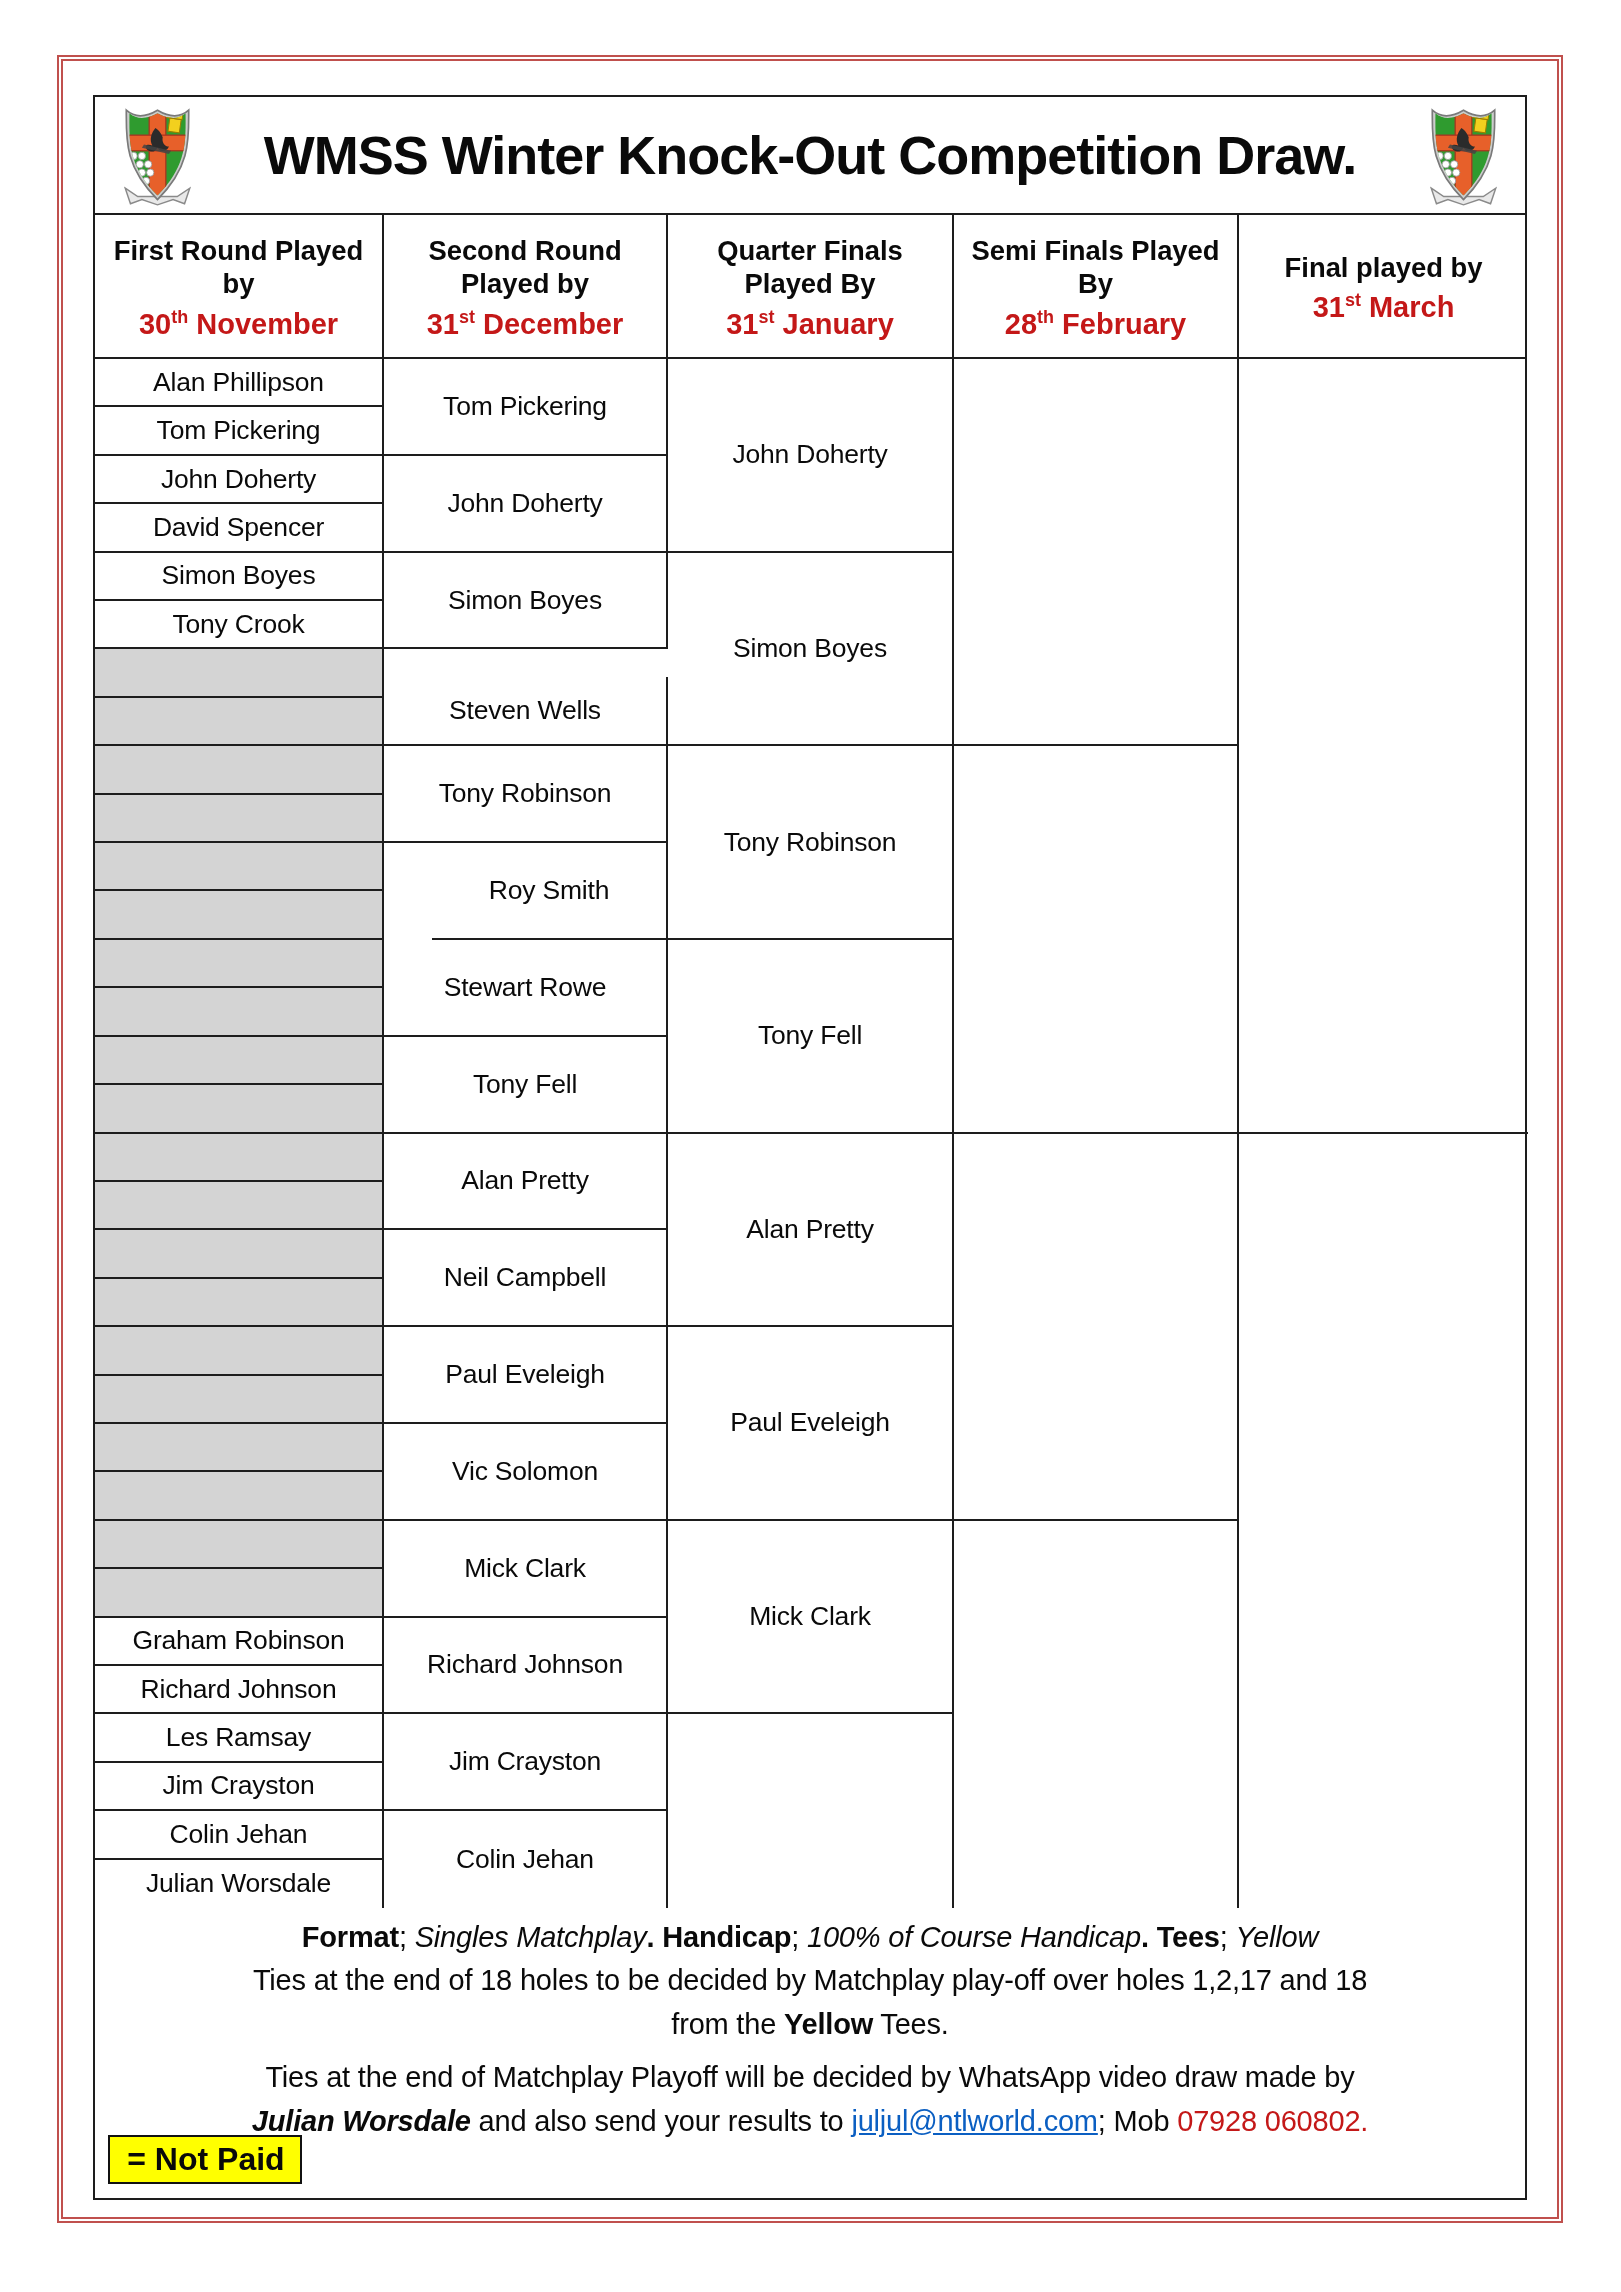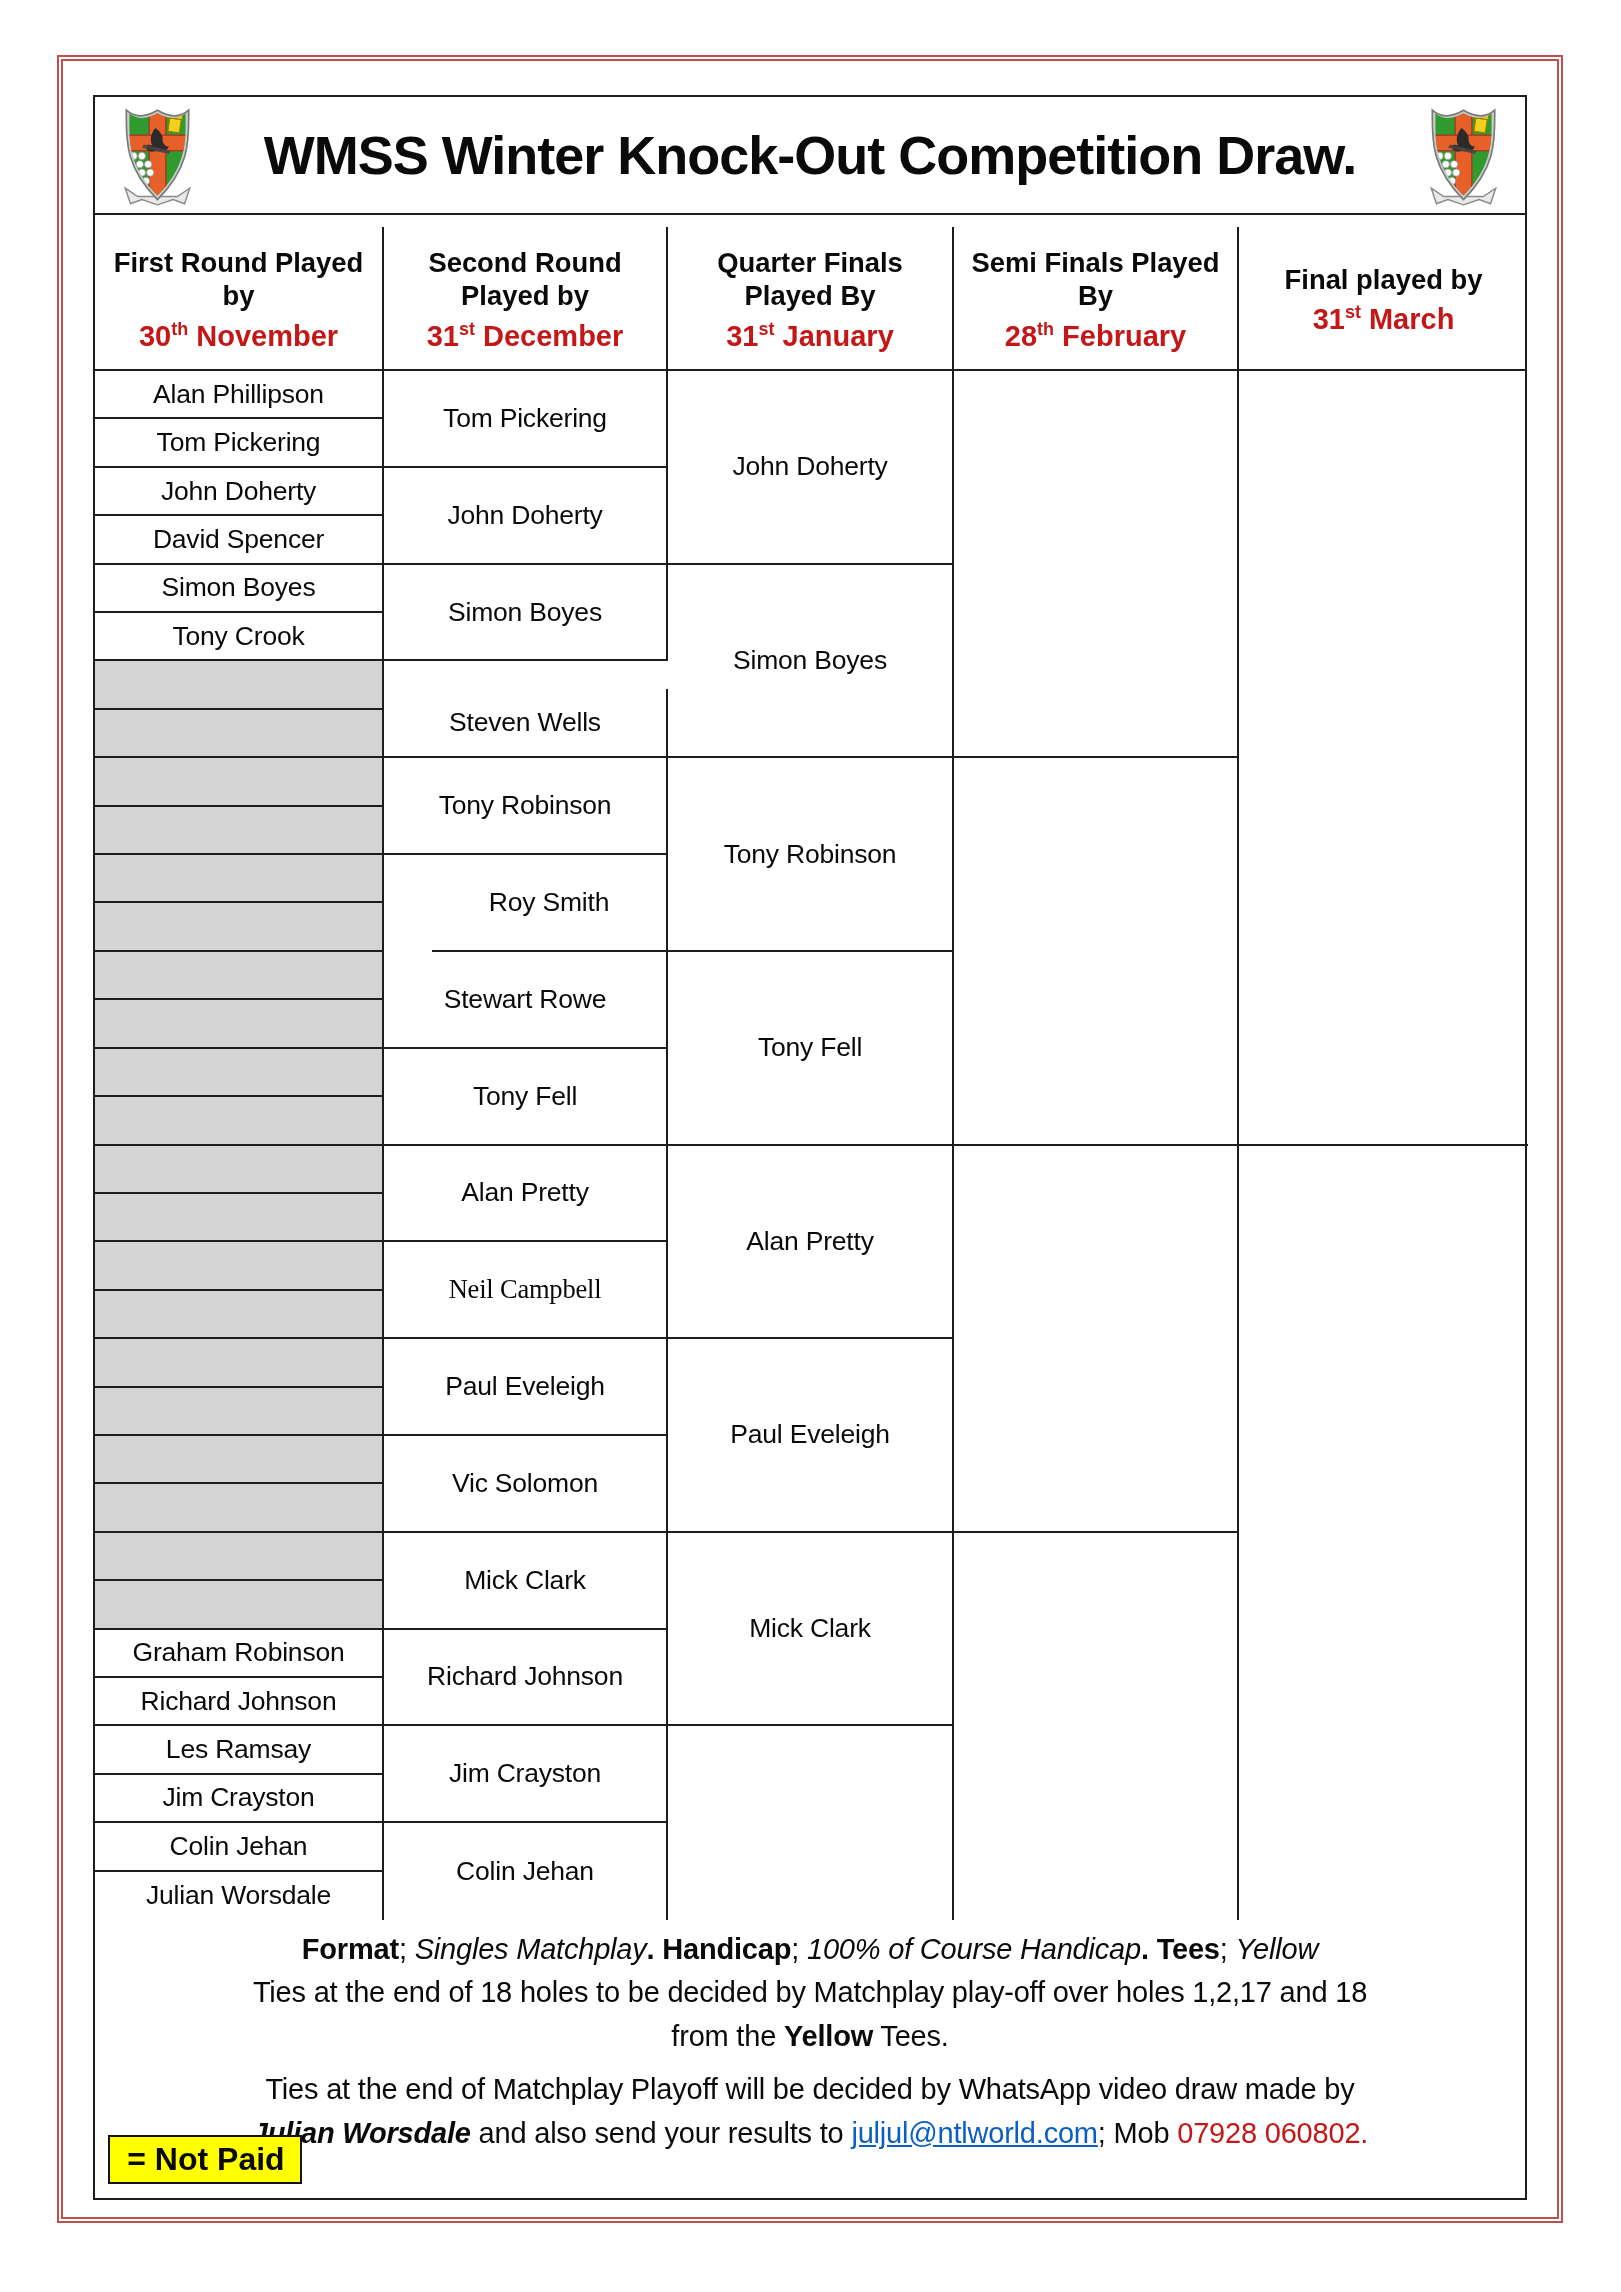--- a/index.html
+++ b/index.html
@@ -28,21 +28,21 @@
   }
   .title-row h1{
     flex:1;text-align:center;margin:14px;font-size:54px;font-weight:bold;
     letter-spacing:-1px;white-space:nowrap;
   }
   .crest{width:73px;height:104px;flex:0 0 73px;margin-top:3.9px;}
   
   .header-row{
     height:144px;flex:0 0 144px;display:grid;
     grid-template-columns:289px 284px 286px 285px 289px;
-    border-bottom:2.9px solid var(--line);box-sizing:border-box;margin-top:12px;
+    border-bottom:2.9px solid var(--line);box-sizing:border-box;
   }
   .hdr-cell{
     border-right:2px solid var(--line);box-sizing:border-box;
     display:flex;flex-direction:column;justify-content:center;align-items:center;
     text-align:center;gap:6.9px;padding:3.9px 5.9px;
   }
   .hdr-cell:last-child{border-right:none;}
   .hdr-label{font-weight:bold;font-size:27.4px;line-height:1.22;}
   .hdr-date{font-weight:bold;font-size:29px;color:var(--red);line-height:1;}
   .hdr-date sup{font-size:0.62em;}
@@ -229,21 +229,21 @@
       </div>
       <div class="cell" style="grid-area: 13 / 2 / span 2;">
         <span>Stewart Rowe</span>
       </div>
       <div class="cell" style="grid-area: 15 / 2 / span 2;">
         <span>Tony Fell</span>
       </div>
       <div class="cell" style="grid-area: 17 / 2 / span 2;">
         <span>Alan Pretty</span>
       </div>
-      <div class="cell" style="grid-area: 19 / 2 / span 2; font-family: Liberation Serif, serif;">
+      <div class="cell" style="grid-area: 19 / 2 / span 2;">
         <span>Neil Campbell</span>
       </div>
       <div class="cell" style="grid-area: 21 / 2 / span 2;">
         <span>Paul Eveleigh</span>
       </div>
       <div class="cell" style="grid-area: 23 / 2 / span 2;">
         <span>Vic Solomon</span>
       </div>
       <div class="cell" style="grid-area: 25 / 2 / span 2;">
         <span>Mick Clark</span>

